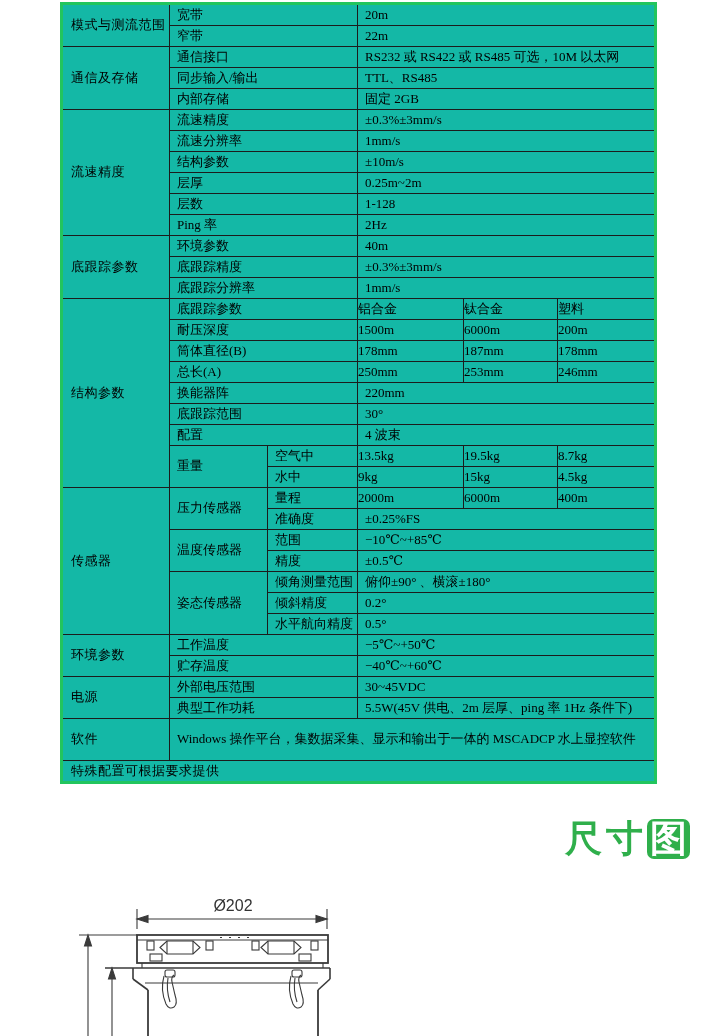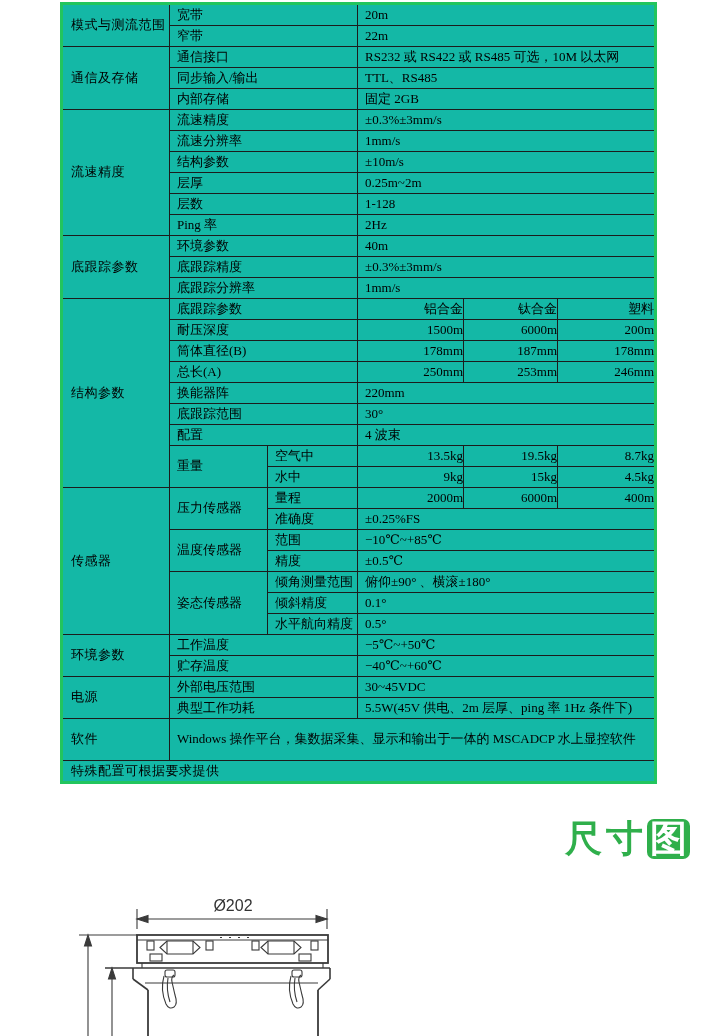--- a/index.html
+++ b/index.html
@@ -3,21 +3,21 @@
 <meta charset="utf-8">
 <style>
   html,body{margin:0;padding:0;background:#ffffff;width:720px;height:1036px;overflow:hidden;}
   body{position:relative;font-family:"Liberation Serif","DejaVu Serif",serif;color:#000;}
   
   .spec{position:absolute;left:60px;top:2px;width:597px;border-collapse:collapse;table-layout:fixed;
         border:3px solid #22c55e;background:#14b8a6;}
   .spec td{border:1px solid #1c1c1c;font-size:13px;height:20px;line-height:1.15;
            padding:0 2px 0 7px;vertical-align:middle;white-space:nowrap;overflow:hidden;}
   .spec td.cat{padding-left:8px;letter-spacing:0.5px;}
-  .spec td.ctr{text-align:right;padding:0;}
+  .spec td.ctr{text-align:left;padding:0;}
   .spec td.wrap{white-space:normal;line-height:1.45;}
   .spec tr.tall td{height:41px;margin-top:24px;}
   
   .dim-title{position:absolute;top:814px;left:0;width:690px;text-align:right;
              font-family:"Liberation Sans","DejaVu Sans",sans-serif;font-weight:bold;
              font-size:37px;color:#2FAF4B;letter-spacing:4px;}
   .dim-title .boxed{display:inline-block;background:#2FAF4B;color:#ffffff;border-radius:7px;
              padding:0 3px;letter-spacing:0;line-height:1.08;}
   
   .drawing{position:absolute;left:60px;top:878px;}
@@ -167,21 +167,21 @@
     <td>精度</td>
     <td colspan="3">±0.5℃</td>
   </tr>
   <tr>
     <td rowspan="3">姿态传感器</td>
     <td>倾角测量范围</td>
     <td colspan="3">俯仰±90° 、横滚±180°</td>
   </tr>
   <tr>
     <td>倾斜精度</td>
-    <td colspan="3">0.1°</td>
+    <td colspan="3">0.2°</td>
   </tr>
   <tr>
     <td>水平航向精度</td>
     <td colspan="3">0.5°</td>
   </tr>
   <tr>
     <td class="cat" rowspan="2">环境参数</td>
     <td colspan="2">工作温度</td>
     <td colspan="3">−5℃~+50℃</td>
   </tr>

